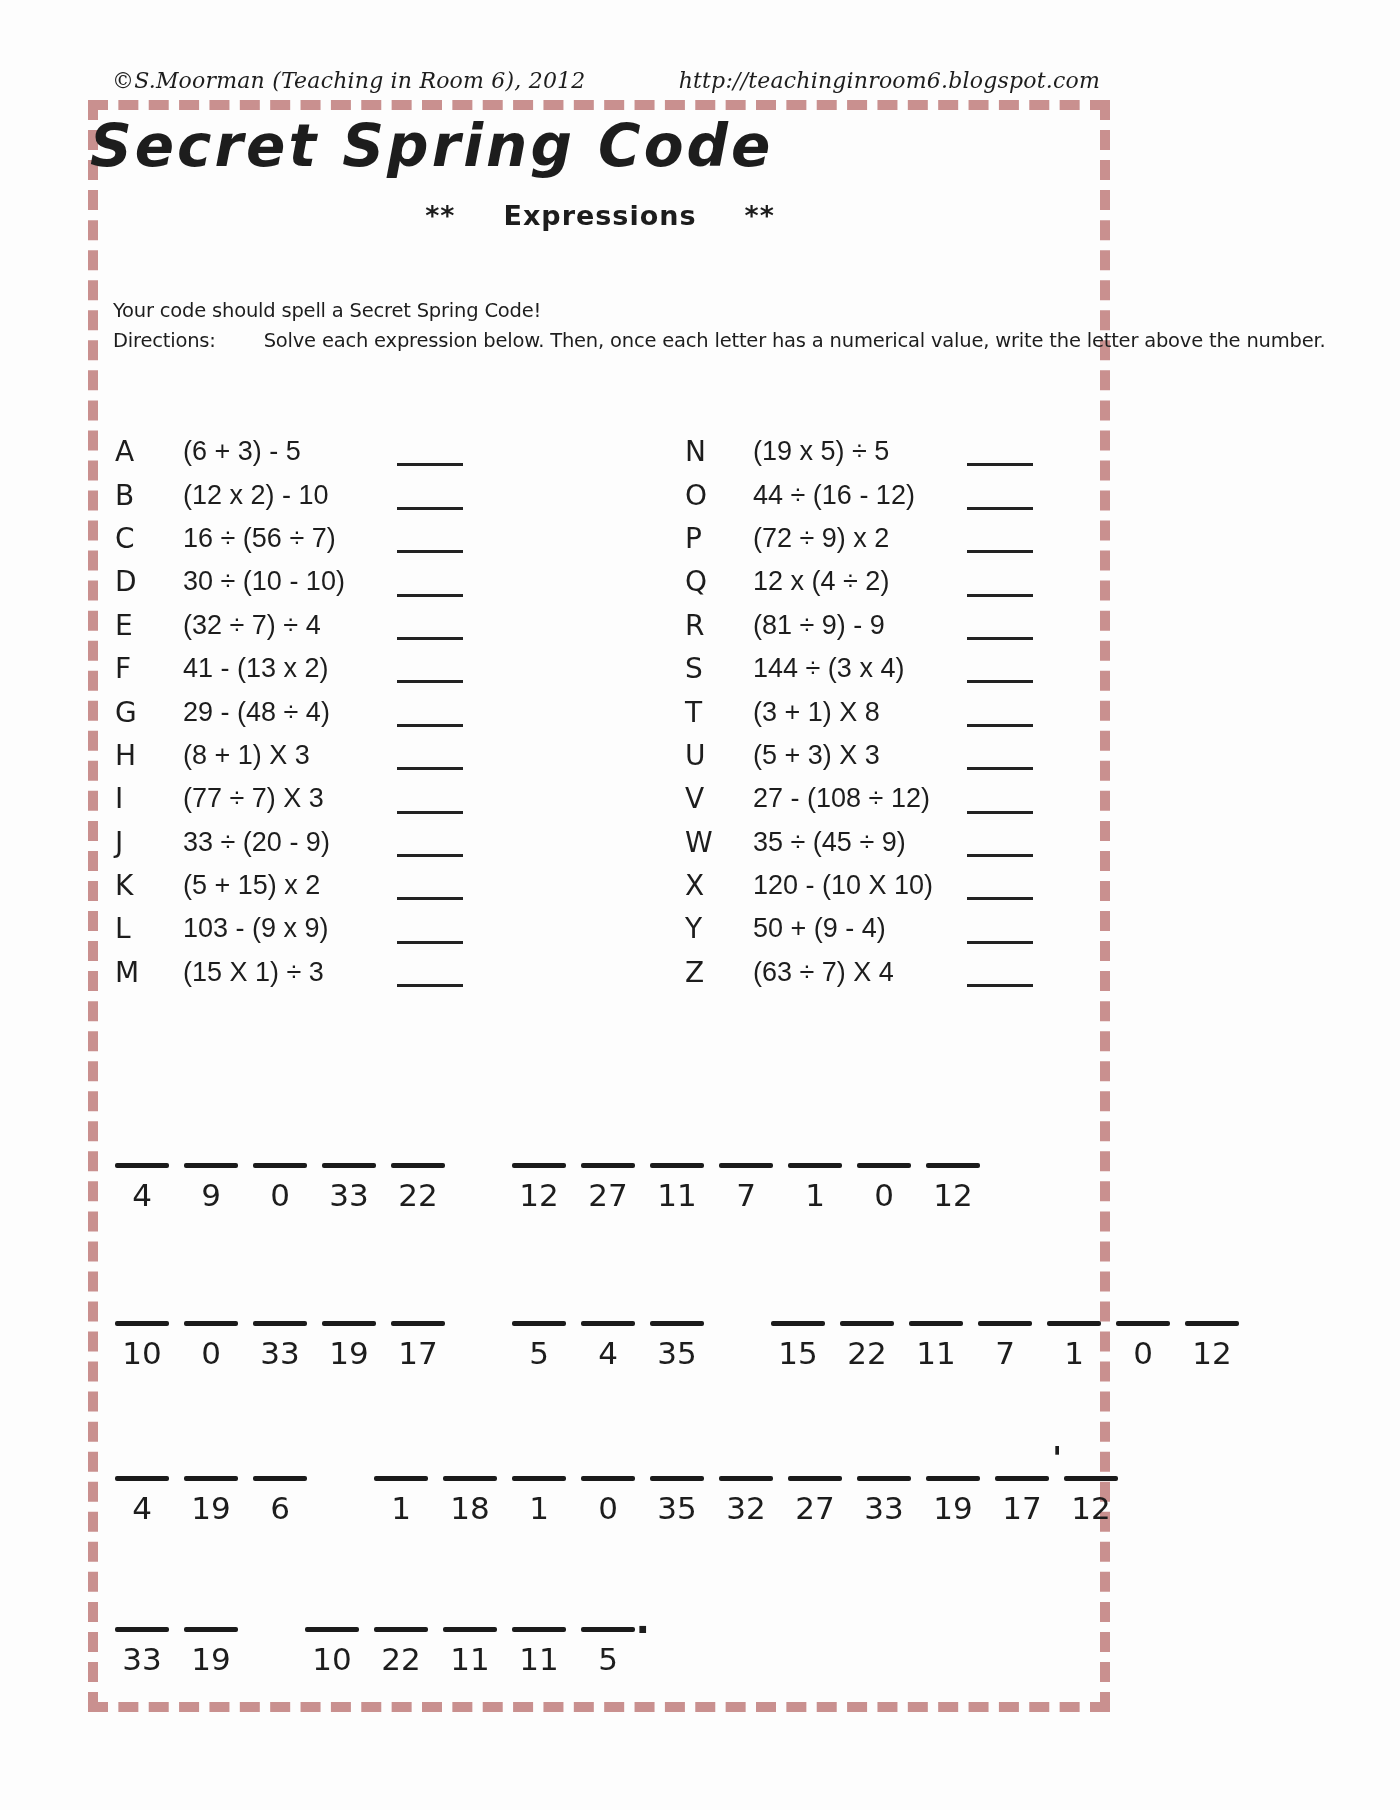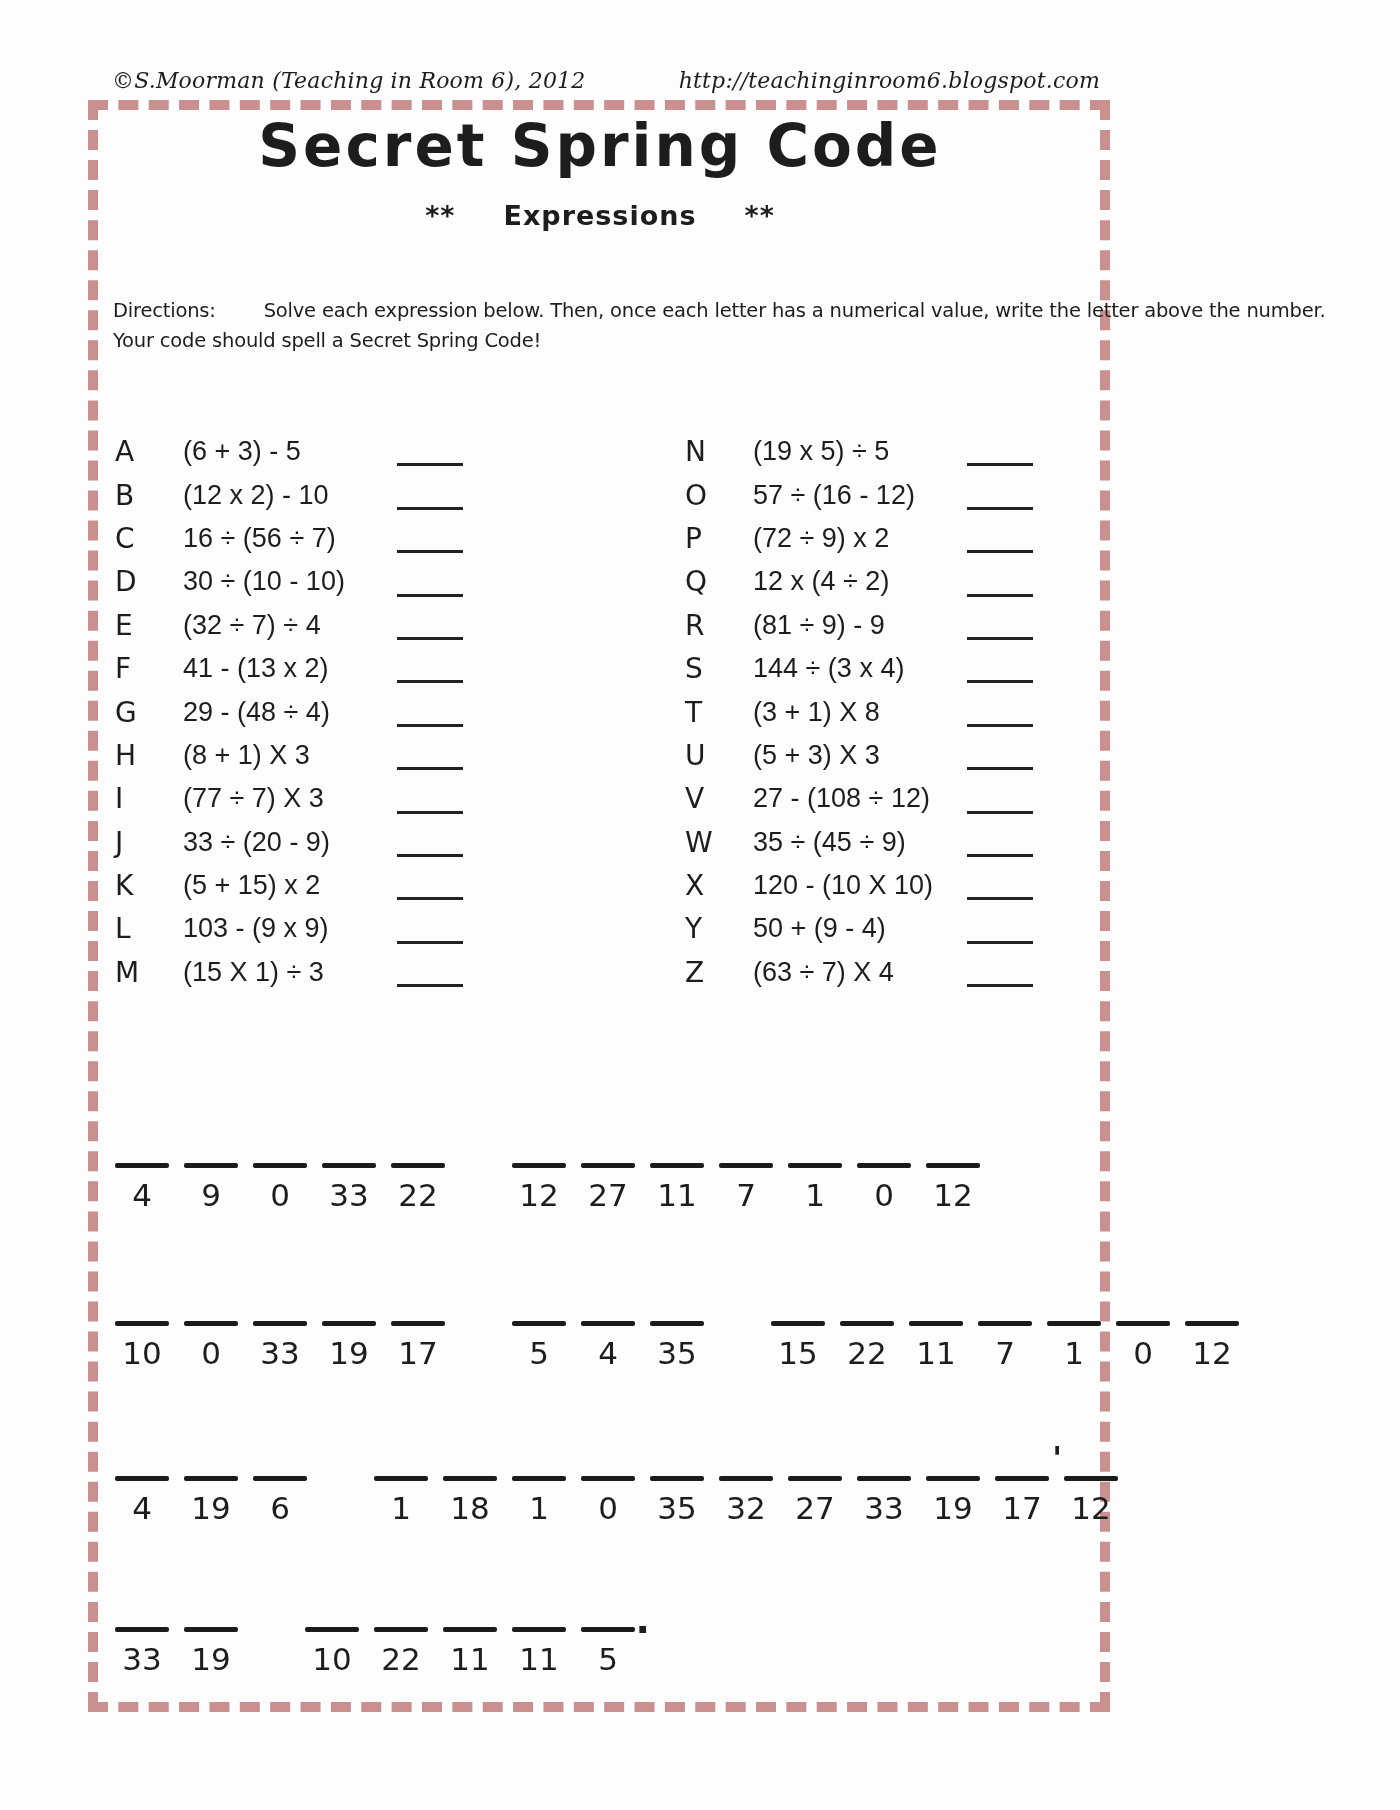--- a/index.html
+++ b/index.html
@@ -13,23 +13,24 @@
   }
   .header-left{
     position:absolute;left:112px;top:68px;
     font:italic 22px "DejaVu Serif", serif;letter-spacing:0.2px;
   }
   .header-right{
     position:absolute;right:300px;top:68px;
     font:italic 22px "DejaVu Serif", serif;letter-spacing:0.2px;margin-left:36px;
   }
   .title{
-    position:absolute;left:90px;top:112px;width:1020px;text-align:center;
+    position:absolute;left:90px;top:112px;width:1020px;text-align:left;
     font-family:"DejaVu Sans", sans-serif;font-size:58px;font-weight:bold;
     letter-spacing:3px;
+    font-style:italic;
   }
   .subtitle{
     position:absolute;left:90px;top:200px;width:1020px;
     display:flex;justify-content:center;align-items:center;gap:48px;
     font-size:27px;font-weight:bold;letter-spacing:1px;
   }
   .directions{
     position:absolute;left:113px;top:296px;width:990px;
     font-size:19.5px;line-height:30px;white-space:nowrap;letter-spacing:-0.2px;
   }
@@ -71,24 +72,24 @@
 
 <div class="title">Secret Spring Code</div>
 
 <div class="subtitle">
   <span>**</span>
   <span>Expressions</span>
   <span>**</span>
 </div>
 
 <div class="directions">
+  <div>Your code should spell a Secret Spring Code!</div>
   <div>
     <span class="dir-label">Directions:</span><span>Solve each expression below.  Then, once each letter has a numerical value, write the letter above the number.</span>
   </div>
-  <div>Your code should spell a Secret Spring Code!</div>
 </div>
 
 <div class="expr-column left">
     <div class="expr-row">
       <span class="expr-letter">A</span>
       <span class="expr-text">(6 + 3) - 5</span>
       <span class="expr-blank"></span>
     </div>
     <div class="expr-row">
       <span class="expr-letter">B</span>
@@ -152,21 +153,21 @@
     </div>
   </div>
 <div class="expr-column right">
     <div class="expr-row">
       <span class="expr-letter">N</span>
       <span class="expr-text">(19 x 5) ÷ 5</span>
       <span class="expr-blank"></span>
     </div>
     <div class="expr-row">
       <span class="expr-letter">O</span>
-      <span class="expr-text">57 ÷ (16 - 12)</span>
+      <span class="expr-text">44 ÷ (16 - 12)</span>
       <span class="expr-blank"></span>
     </div>
     <div class="expr-row">
       <span class="expr-letter">P</span>
       <span class="expr-text">(72 ÷ 9) x 2</span>
       <span class="expr-blank"></span>
     </div>
     <div class="expr-row">
       <span class="expr-letter">Q</span>
       <span class="expr-text">12 x (4 ÷ 2)</span>

